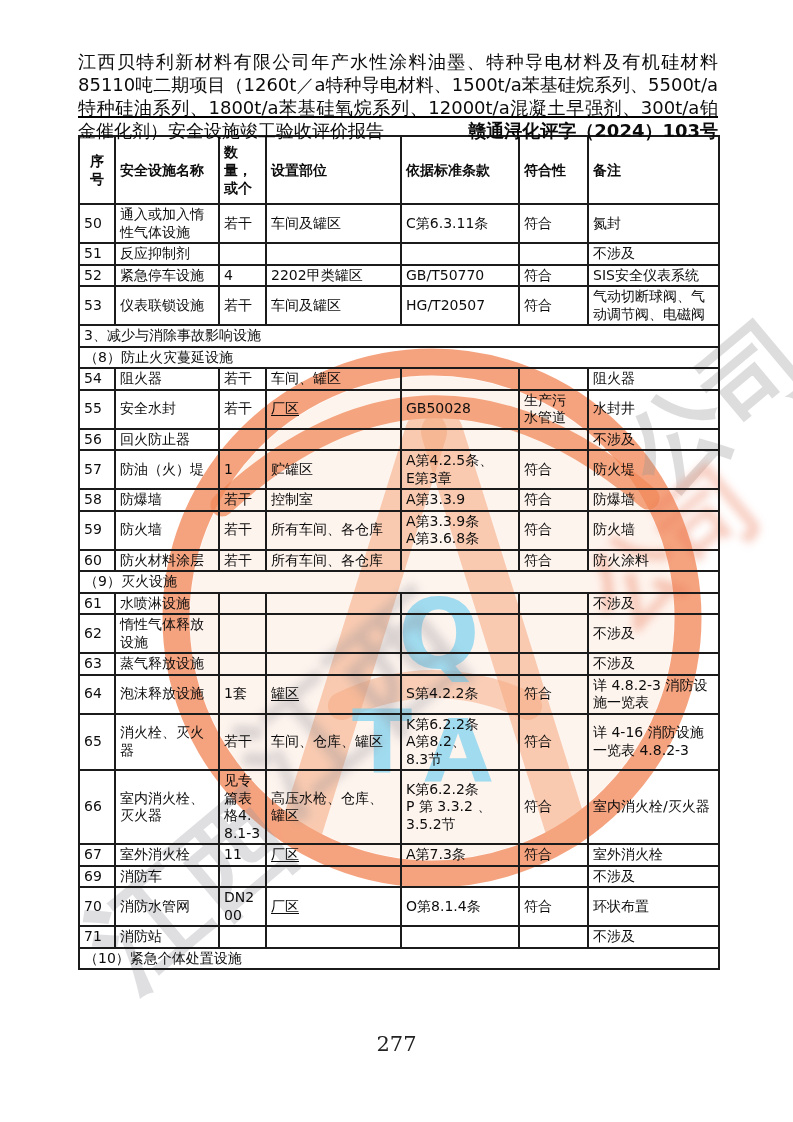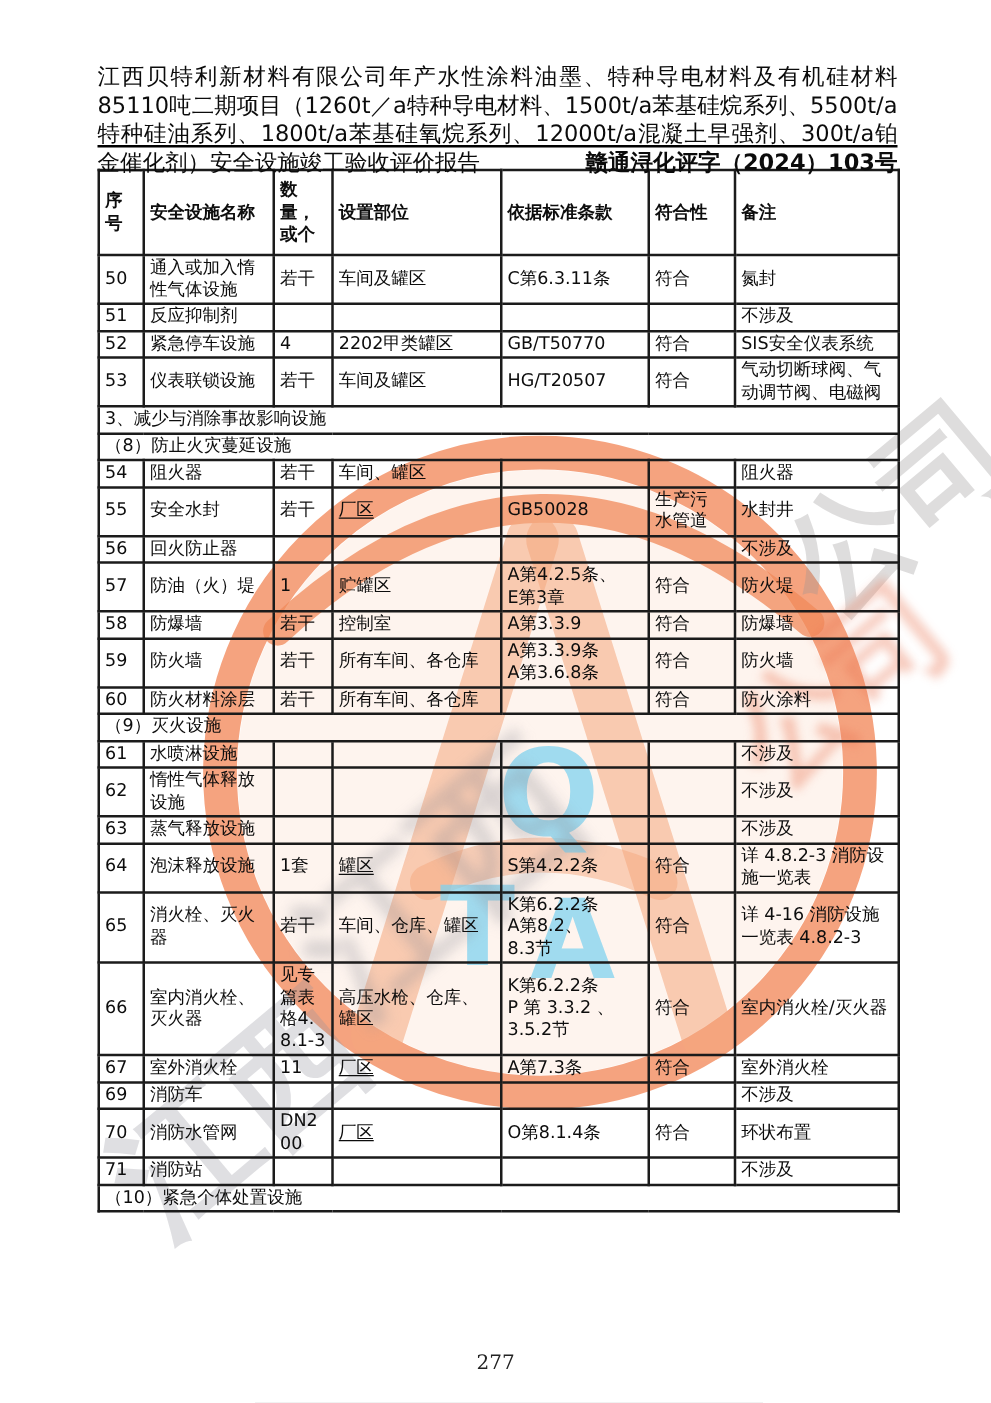--- a/index.html
+++ b/index.html
@@ -27,31 +27,31 @@
   }
   table.main th,table.main td{
     border:2px solid #1b1b1b;
     padding:1px 4px;
     font-size:14px;line-height:1.25;
     vertical-align:middle;text-align:left;
     word-break:break-all;white-space:pre-line;
     background:transparent;color:#0d0d0d;
   }
   table.main th{font-weight:bold;padding:4px 4px;line-height:1.3;}
-  table.main th.c-no{}
+  table.main th.c-no{text-align:center;}
   td.c-no{text-align:center;}
   td.c-std{font-size:13.5px;}
   td.section-cell{padding:3px 6px;}
   td.u-loc{text-decoration:underline;text-underline-offset:2px;}
   tr.h-row th{height:58px;}
   
   .page-number{
     position:absolute;left:0;right:0;top:1032px;text-align:center;
     font-family:"DejaVu Serif","Liberation Serif",serif;
-    font-size:16px;color:#222;z-index:3;margin-top:48px;
+    font-size:21px;color:#222;z-index:3;
   }
   
   .watermark{position:absolute;inset:0;z-index:1;pointer-events:none;}
   .wm-frag{
     position:absolute;font-weight:bold;white-space:nowrap;
     transform:rotate(-40deg);transform-origin:left top;
   }
   .wm-f1{left:58px;top:905px;font-size:112px;color:rgba(150,150,158,.30);}
   .wm-f2{left:598px;top:420px;font-size:100px;color:rgba(152,148,150,.32);}
   .wm-f3{left:205px;top:720px;font-size:125px;color:rgba(140,140,148,.33);filter:blur(5px);}

